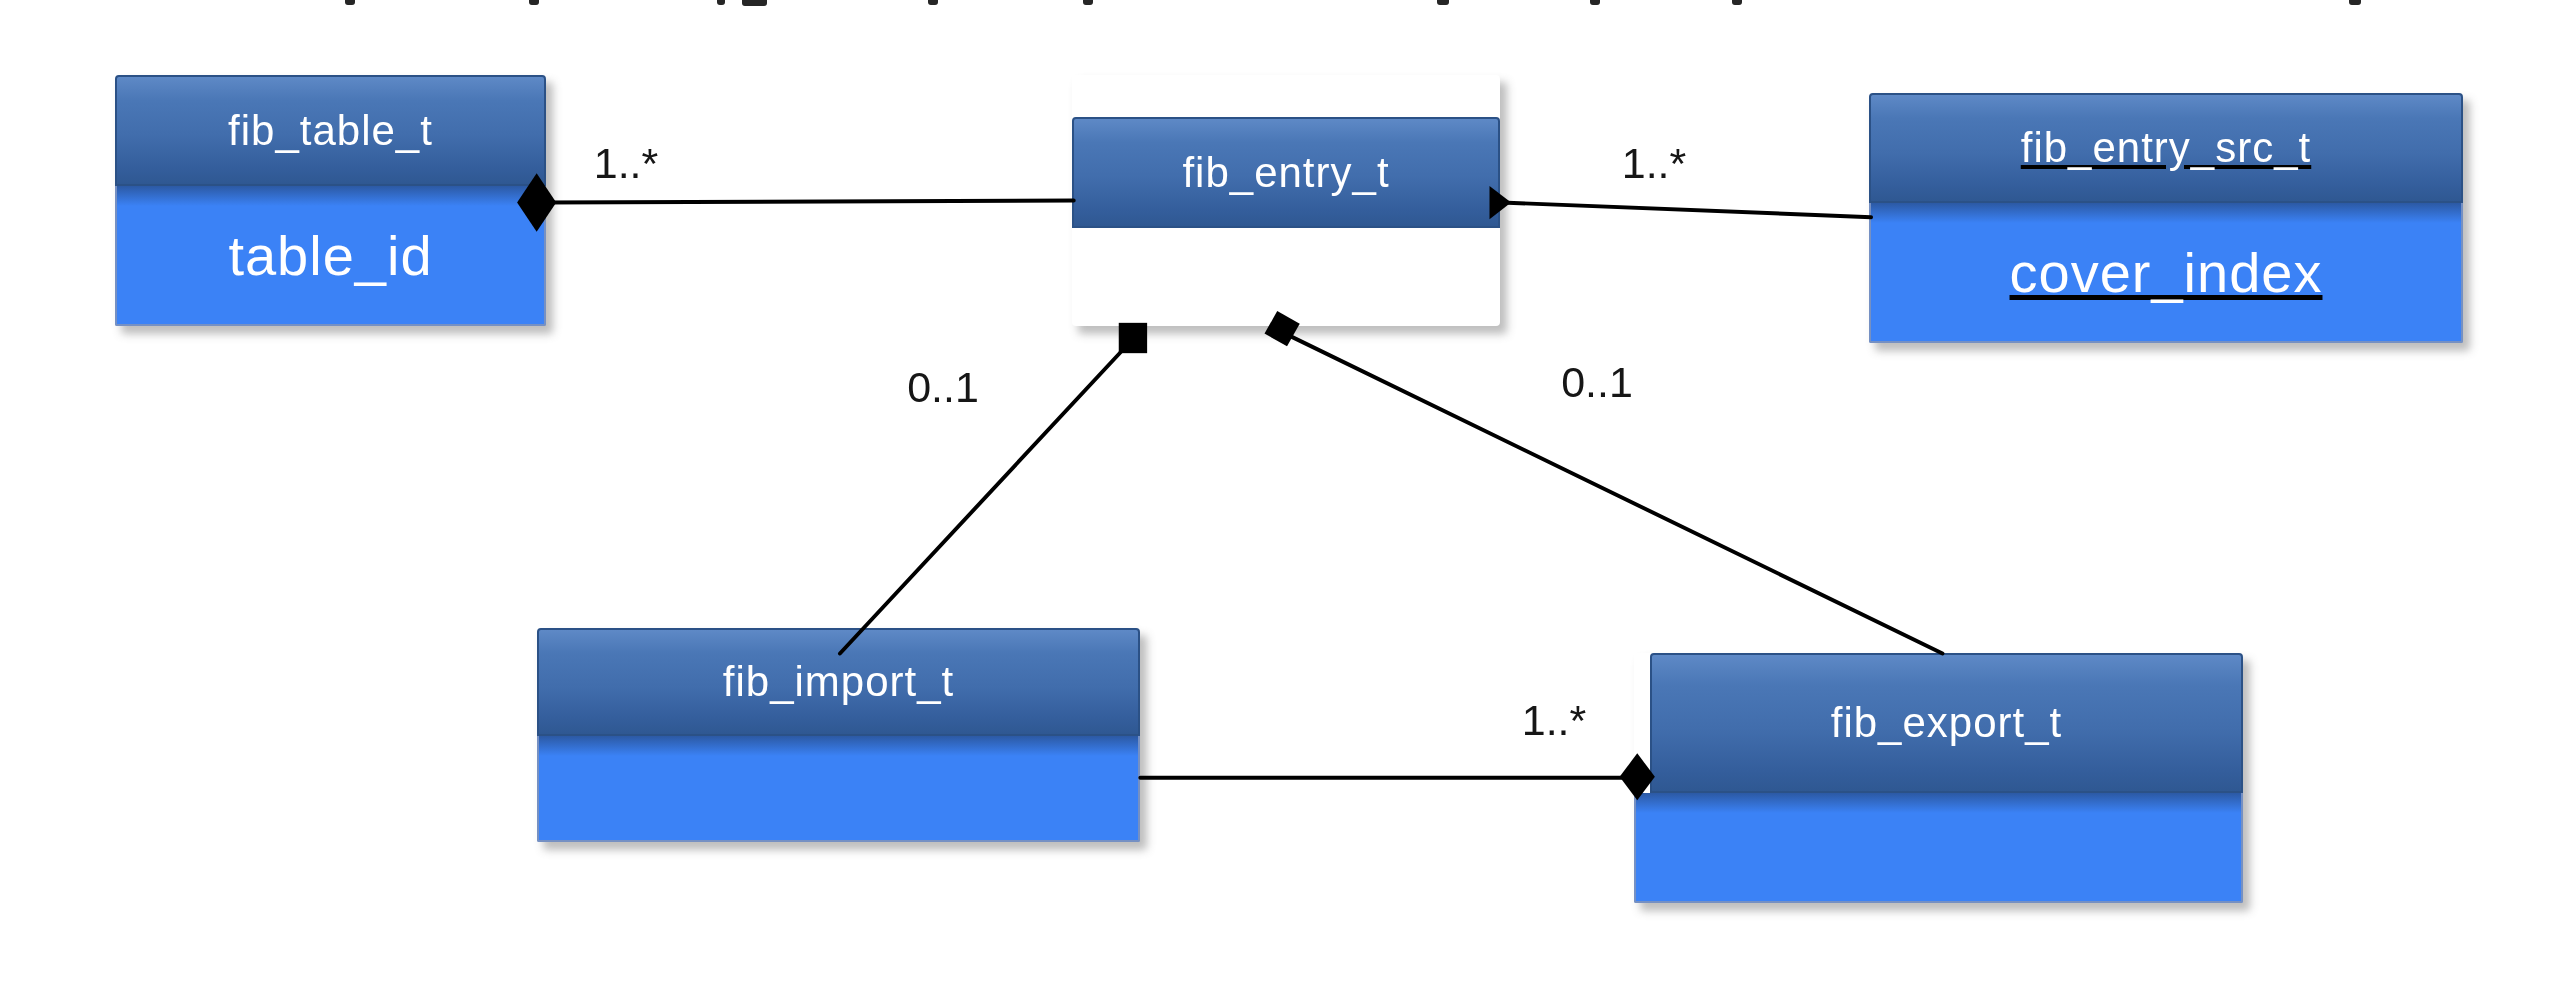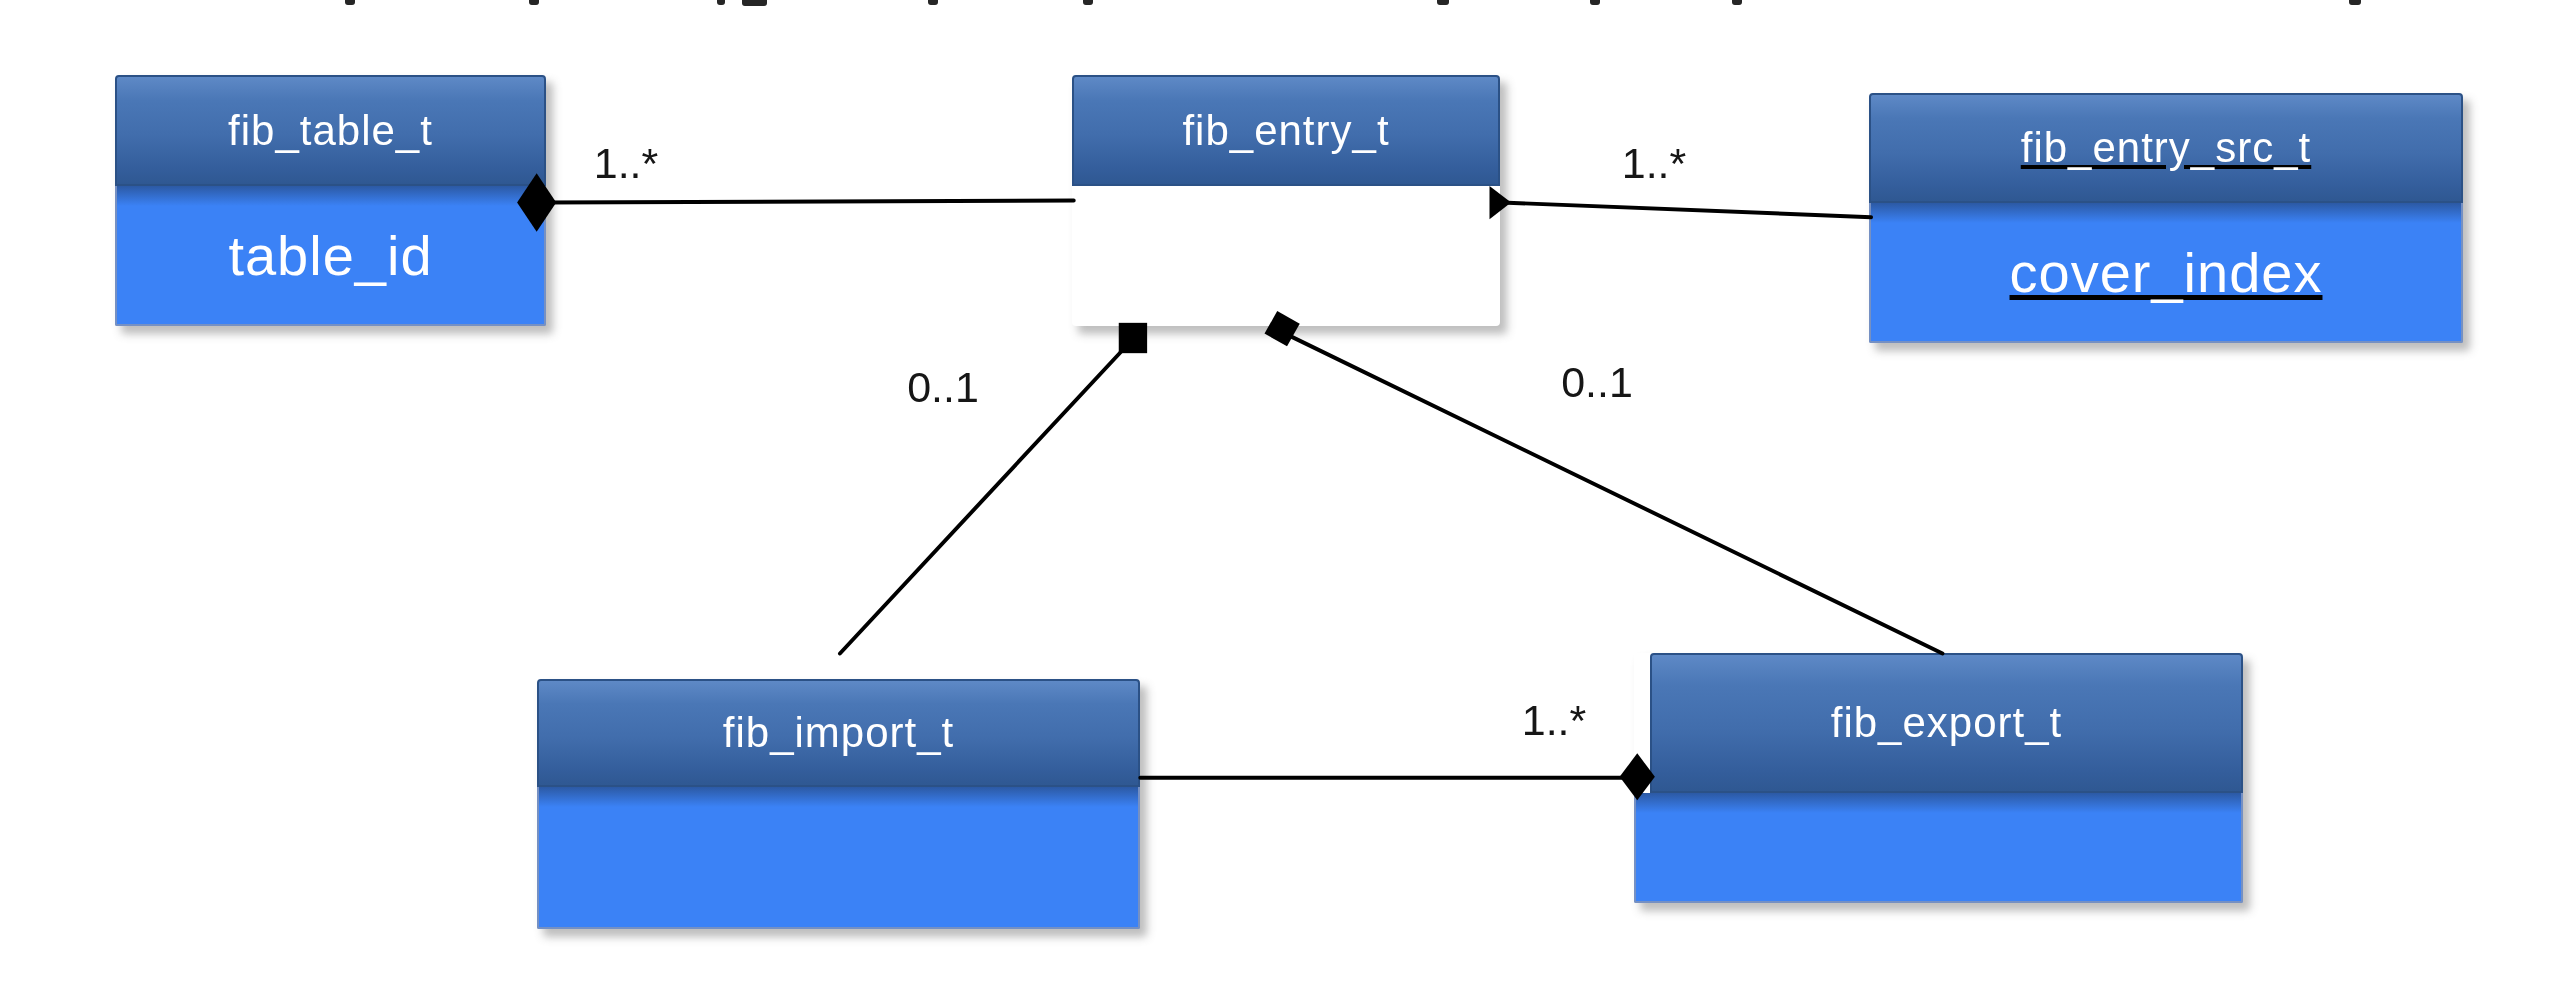--- a/index.html
+++ b/index.html
@@ -51,24 +51,24 @@
     content:"";
     position:absolute;
     left:0;right:0;top:0;height:19.6px;
     background:linear-gradient(180deg,rgba(25,40,65,0.45),rgba(25,40,65,0));
     pointer-events:none;
   }
 
   #e-table {left:115px; top:75px;  width:431px; height:251px;}
   #e-entry {left:1072px;top:75px;  width:428px; height:251px;}
   #e-src   {left:1869px;top:93px;  width:594px; height:250px;text-decoration:underline;}
-  #e-import{left:537px; top:679px; width:603px; height:250px;}
+  #e-import{left:537px; top:628px; width:603px; height:214px;}
   #e-export{left:1634px;top:653px; width:609px; height:250px;}
   #e-table  .ehead{height:111px;}
-  #e-entry  .ehead{height:111px;}
+  #e-entry  .ehead{height:111px;margin-top:42px;}
   #e-src    .ehead{height:110px;}
   #e-import .ehead{height:108px;}
   #e-export .ehead{height:140px;margin-left:16px;}
 
   
   #connectors{
     position:absolute;
     left:0;top:0;width:2576px;height:992px;
     pointer-events:none;
   }

